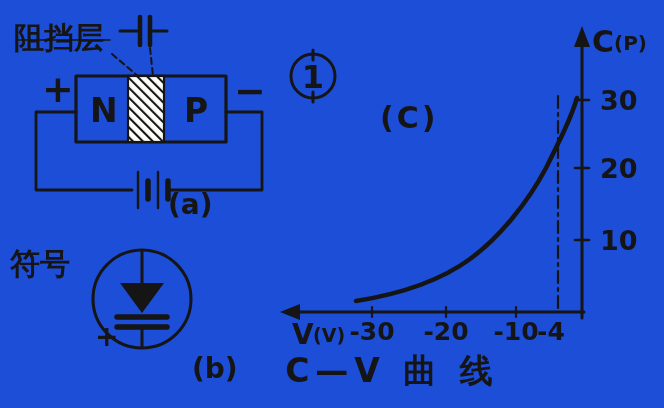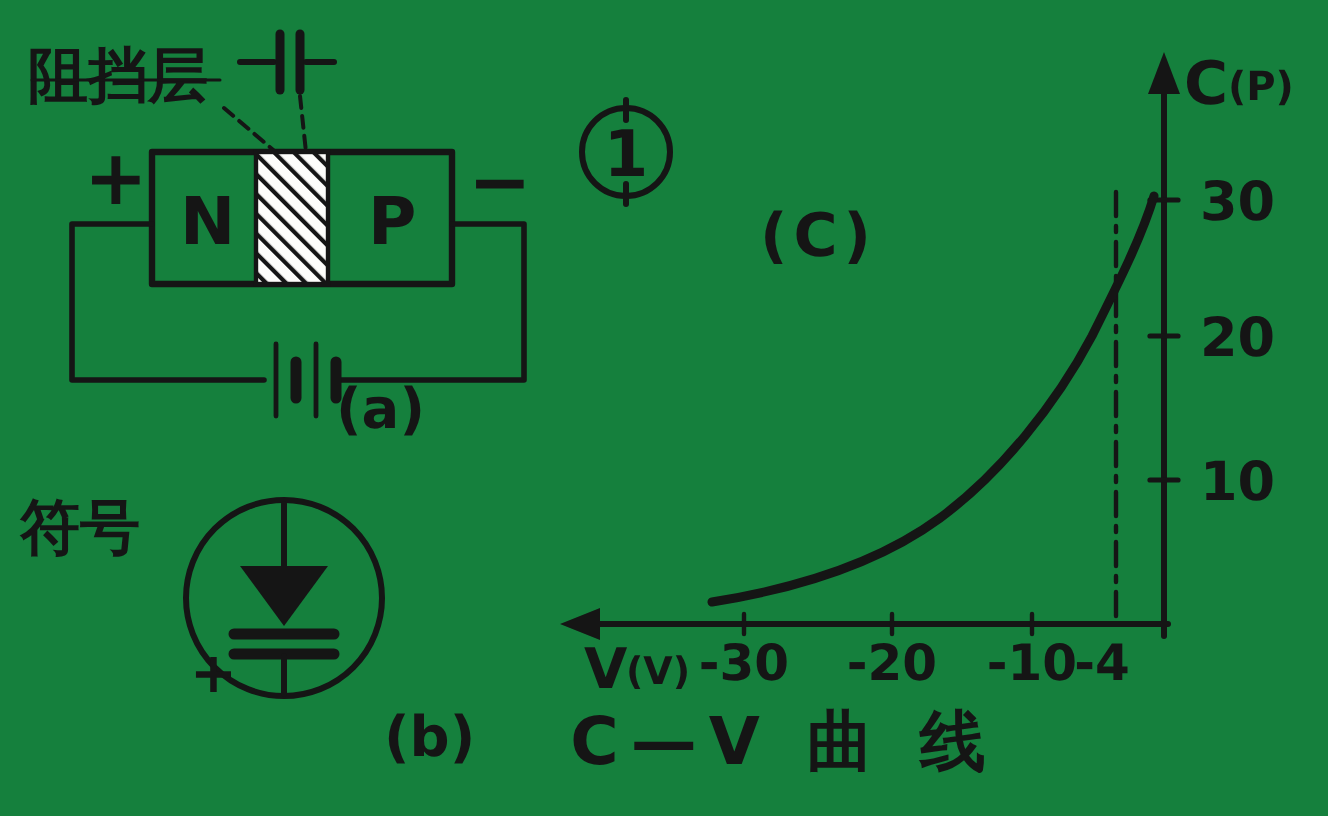--- a/index.html
+++ b/index.html
@@ -3,21 +3,21 @@
 <meta charset="utf-8">
 <style>
   html, body {
     margin: 0;
     padding: 0;
     background: #ffffff;
   }
   .page {
     width: 664px;
     height: 408px;
-    background: #15803d;
+    background: #1d4ed8;
     position: relative;
     overflow: hidden;
     font-family: "DejaVu Sans", sans-serif;
   }
   svg { display: block; }
   .ink { stroke: #151515; fill: none; stroke-linecap: round; stroke-linejoin: round; }
   .inkfill { fill: #151515; stroke: none; }
   text {
     fill: #151515;
     font-family: "DejaVu Sans", sans-serif;

